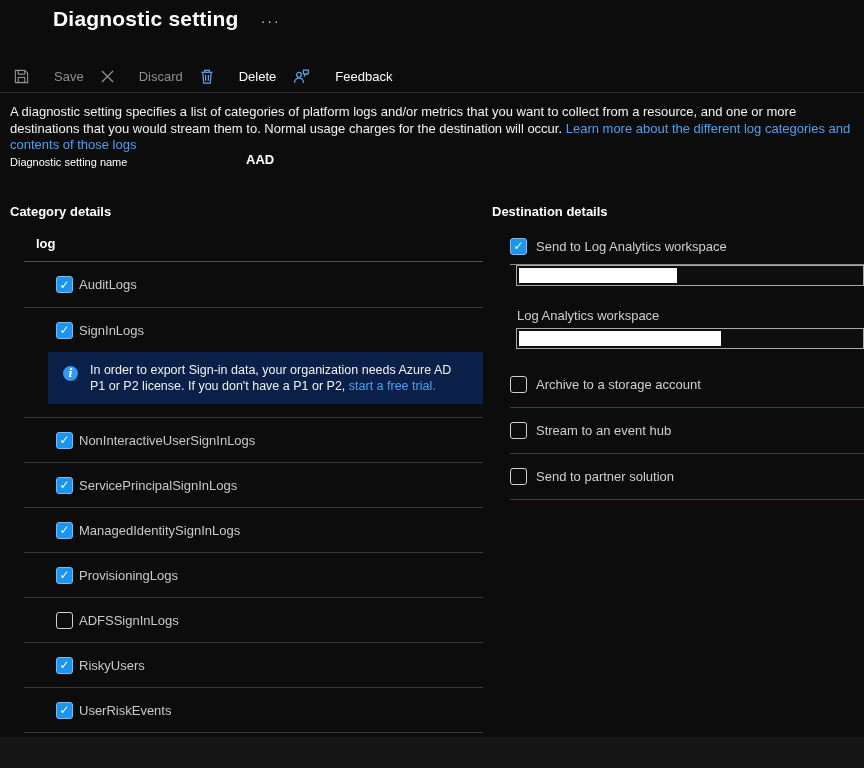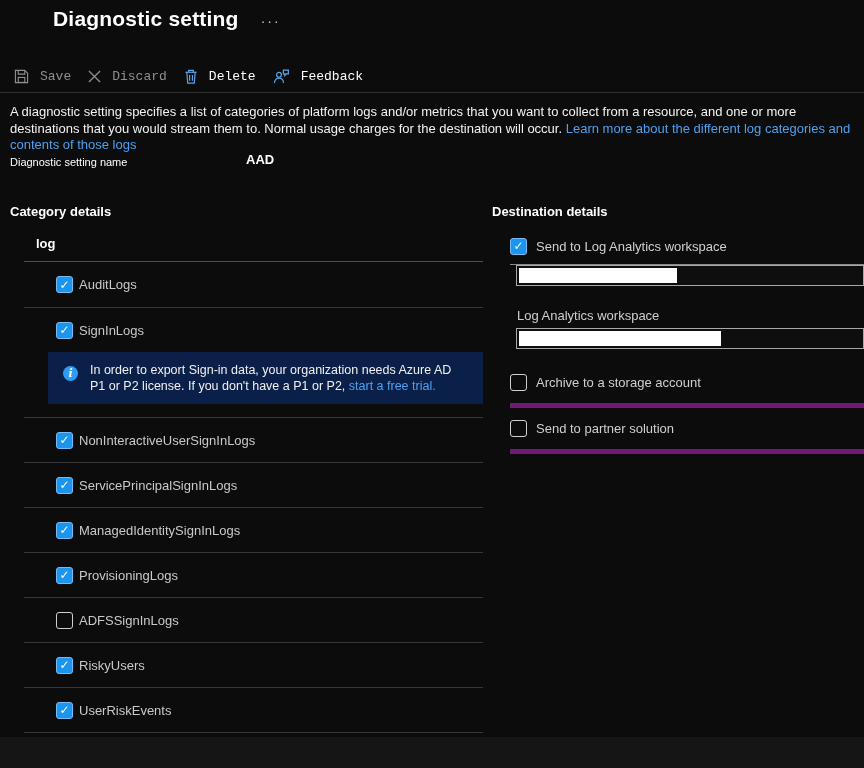--- a/index.html
+++ b/index.html
@@ -13,21 +13,21 @@
   }
 
   
   .title-row { position:absolute; top:7px; left:14px; display:flex; align-items:center; }
   .page-title { font-size:21px; font-weight:700; letter-spacing:.2px;margin-left:39px; }
   .more-btn { margin-left:22px; margin-top:4px; color:#c8c8c8; font-size:14px;
               letter-spacing:2px; cursor:pointer; line-height:10px; }
 
   
   .toolbar { position:absolute; top:64px; left:14px; display:flex; align-items:center; gap:17px; height:24px; }
-  .tb-btn { display:flex; align-items:center; gap:11px; font-size:13px; cursor:pointer; padding:2px 0;font-family:Liberation Mono, monospace; }
+  .tb-btn { display:flex; align-items:center; gap:25px; font-size:13px; cursor:pointer; padding:2px 0; }
   .tb-btn.disabled { color:#8f8f8f; }
   .tb-btn.enabled { color:#ffffff;align-items:flex-end; }
   .tb-icon { display:flex; align-items:center; }
 
   .top-divider { position:absolute; top:92px; left:0; width:864px; height:1px; background:#2f2f2f; }
 
   
   .desc { position:absolute; top:104px; left:10px; width:847px;
           font-size:13px; line-height:16.5px; color:#f2f2f2; }
   .link { color:#4da0f0; cursor:pointer; text-decoration:none; }
@@ -71,21 +71,21 @@
   .dest-main-row { height:37px; margin-left:18px; display:flex; align-items:center;
                    border-bottom:1px solid #8c8c8c; }
   .field-label { margin:17px 0 5px 25px; font-size:13px; color:#cfcfcf; }
   .field-label.second { margin-top:22px; }
   .dropdown { margin-left:24px; width:348px; height:21px; border:1px solid #a8a8a8;
               background:#0e0e0e; display:flex; align-items:center; padding-left:2px; cursor:pointer; }
   .redacted { height:15px; background:#ffffff; }
   .redacted.sub { width:158px; }
   .redacted.ws  { width:202px; }
   .dest-opt-row { height:46px; margin-left:18px; display:flex; align-items:center;
-                  border-bottom:5px solid #701a75; }
+                  border-bottom:1px solid #701a75; }
   .dest-opt-row.first { margin-top:13px; height:46px; }
   .dest-label { margin-left:9px; font-size:13px; color:#cfcfcf; }
 
   .footer-band { position:absolute; top:737px; left:0; width:864px; height:31px; background:#151515; }
 </style>
 </head>
 <body>
 
 <div class="title-row">
   <div class="page-title">Diagnostic setting</div>
@@ -207,17 +207,21 @@
   <div class="dropdown">
     <div class="redacted ws"></div>
   </div>
 
   <div class="dest-opt-row first">
     <div class="cb"></div>
     <div class="dest-label">Archive to a storage account</div>
   </div>
   <div class="dest-opt-row">
     <div class="cb"></div>
+    <div class="dest-label">Stream to an event hub</div>
+  </div>
+  <div class="dest-opt-row">
+    <div class="cb"></div>
     <div class="dest-label">Send to partner solution</div>
   </div>
 </div>
 
 <div class="footer-band"></div>
 
 </body></html>

